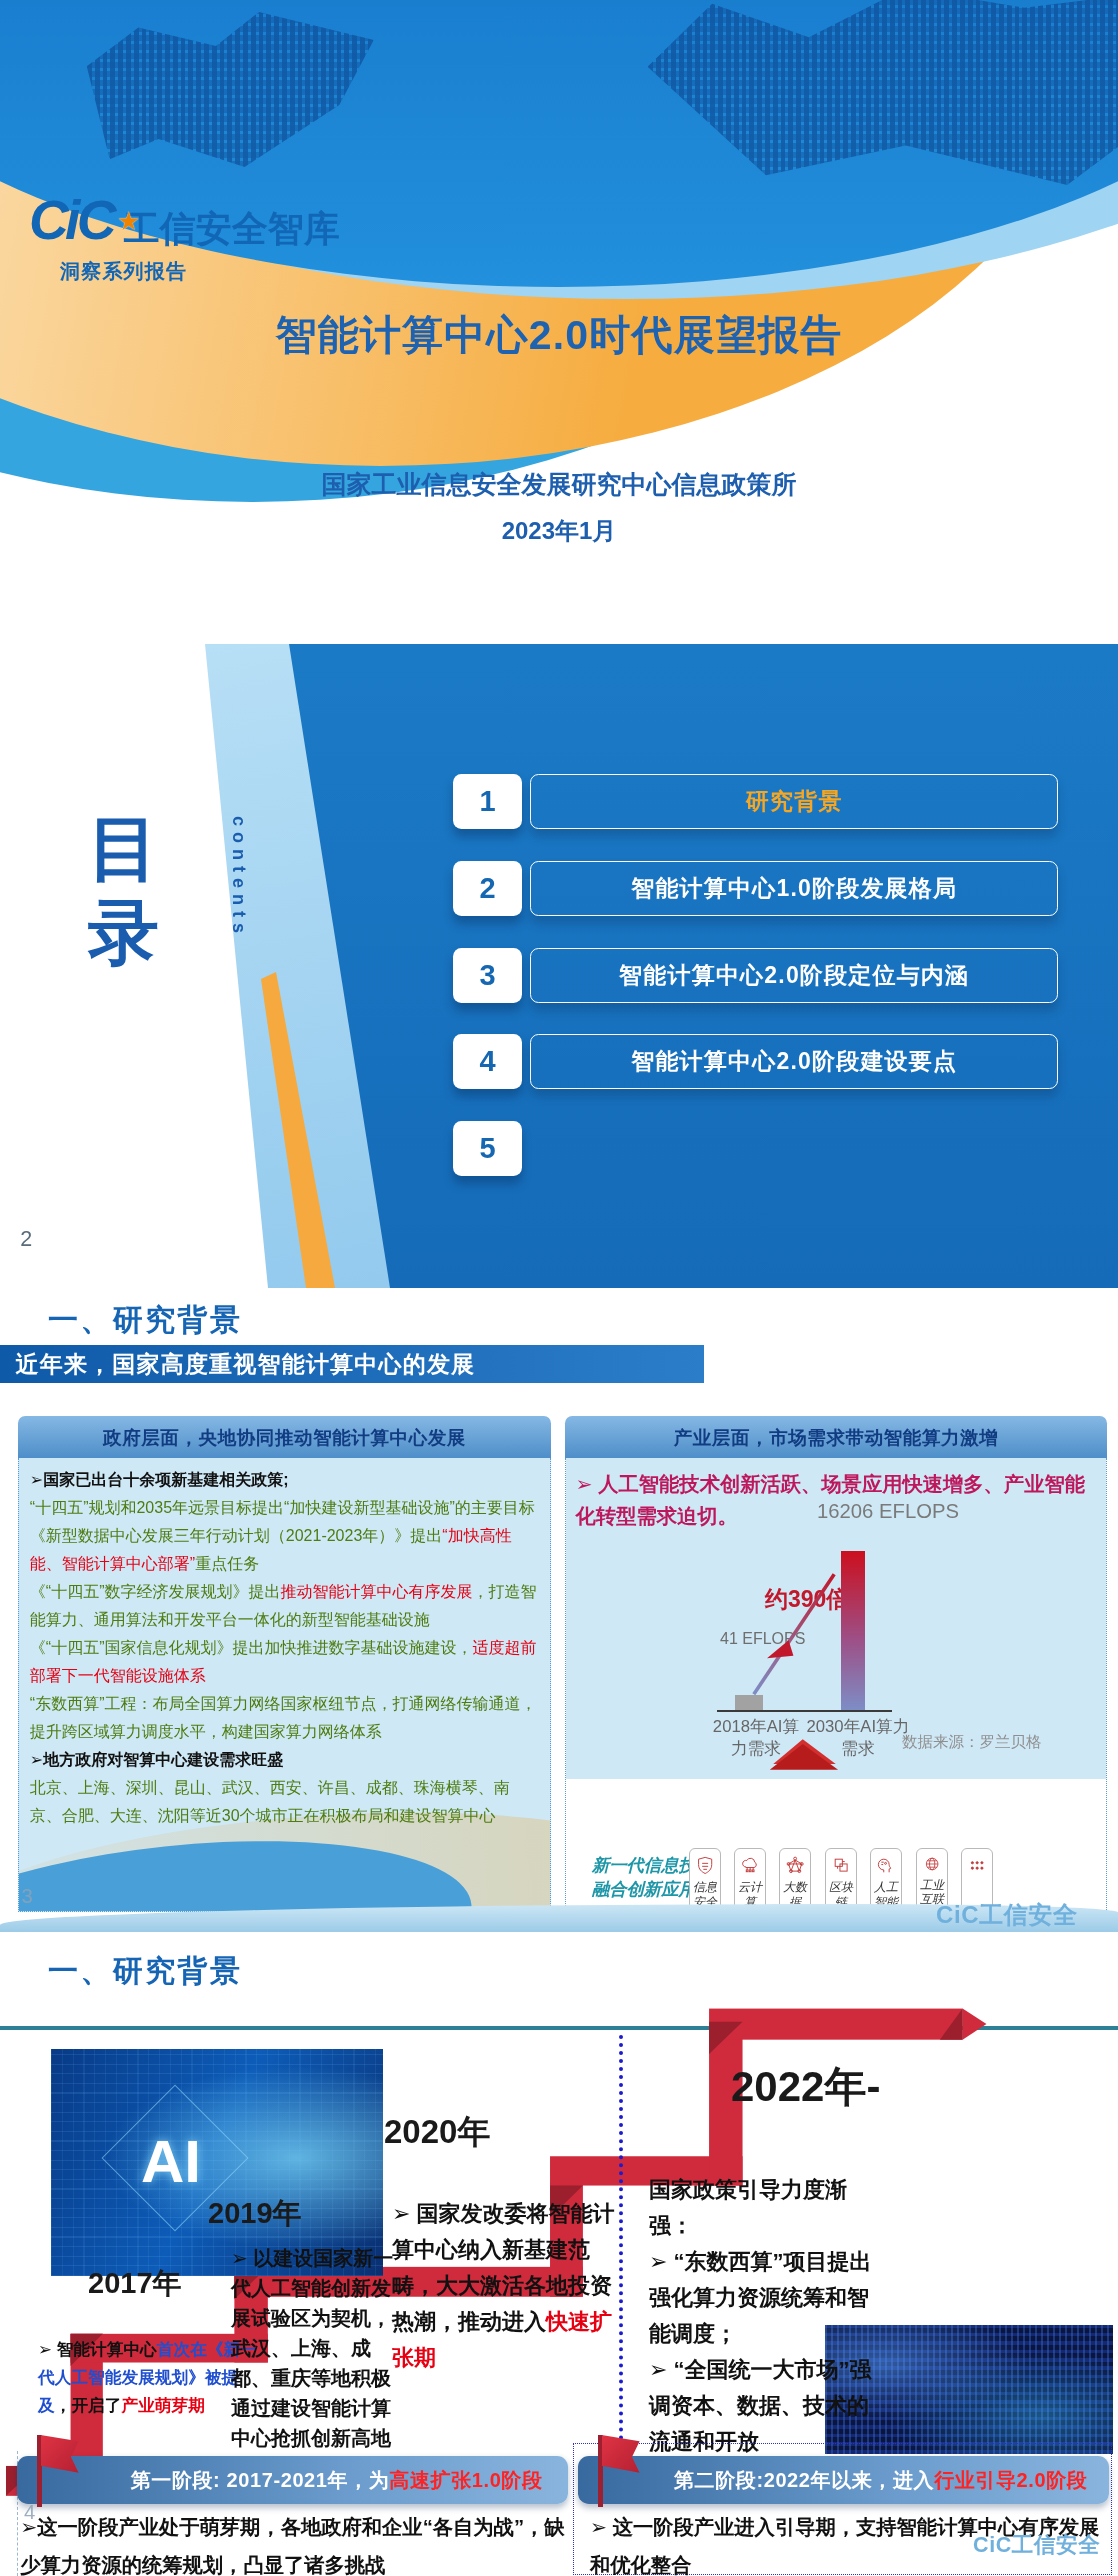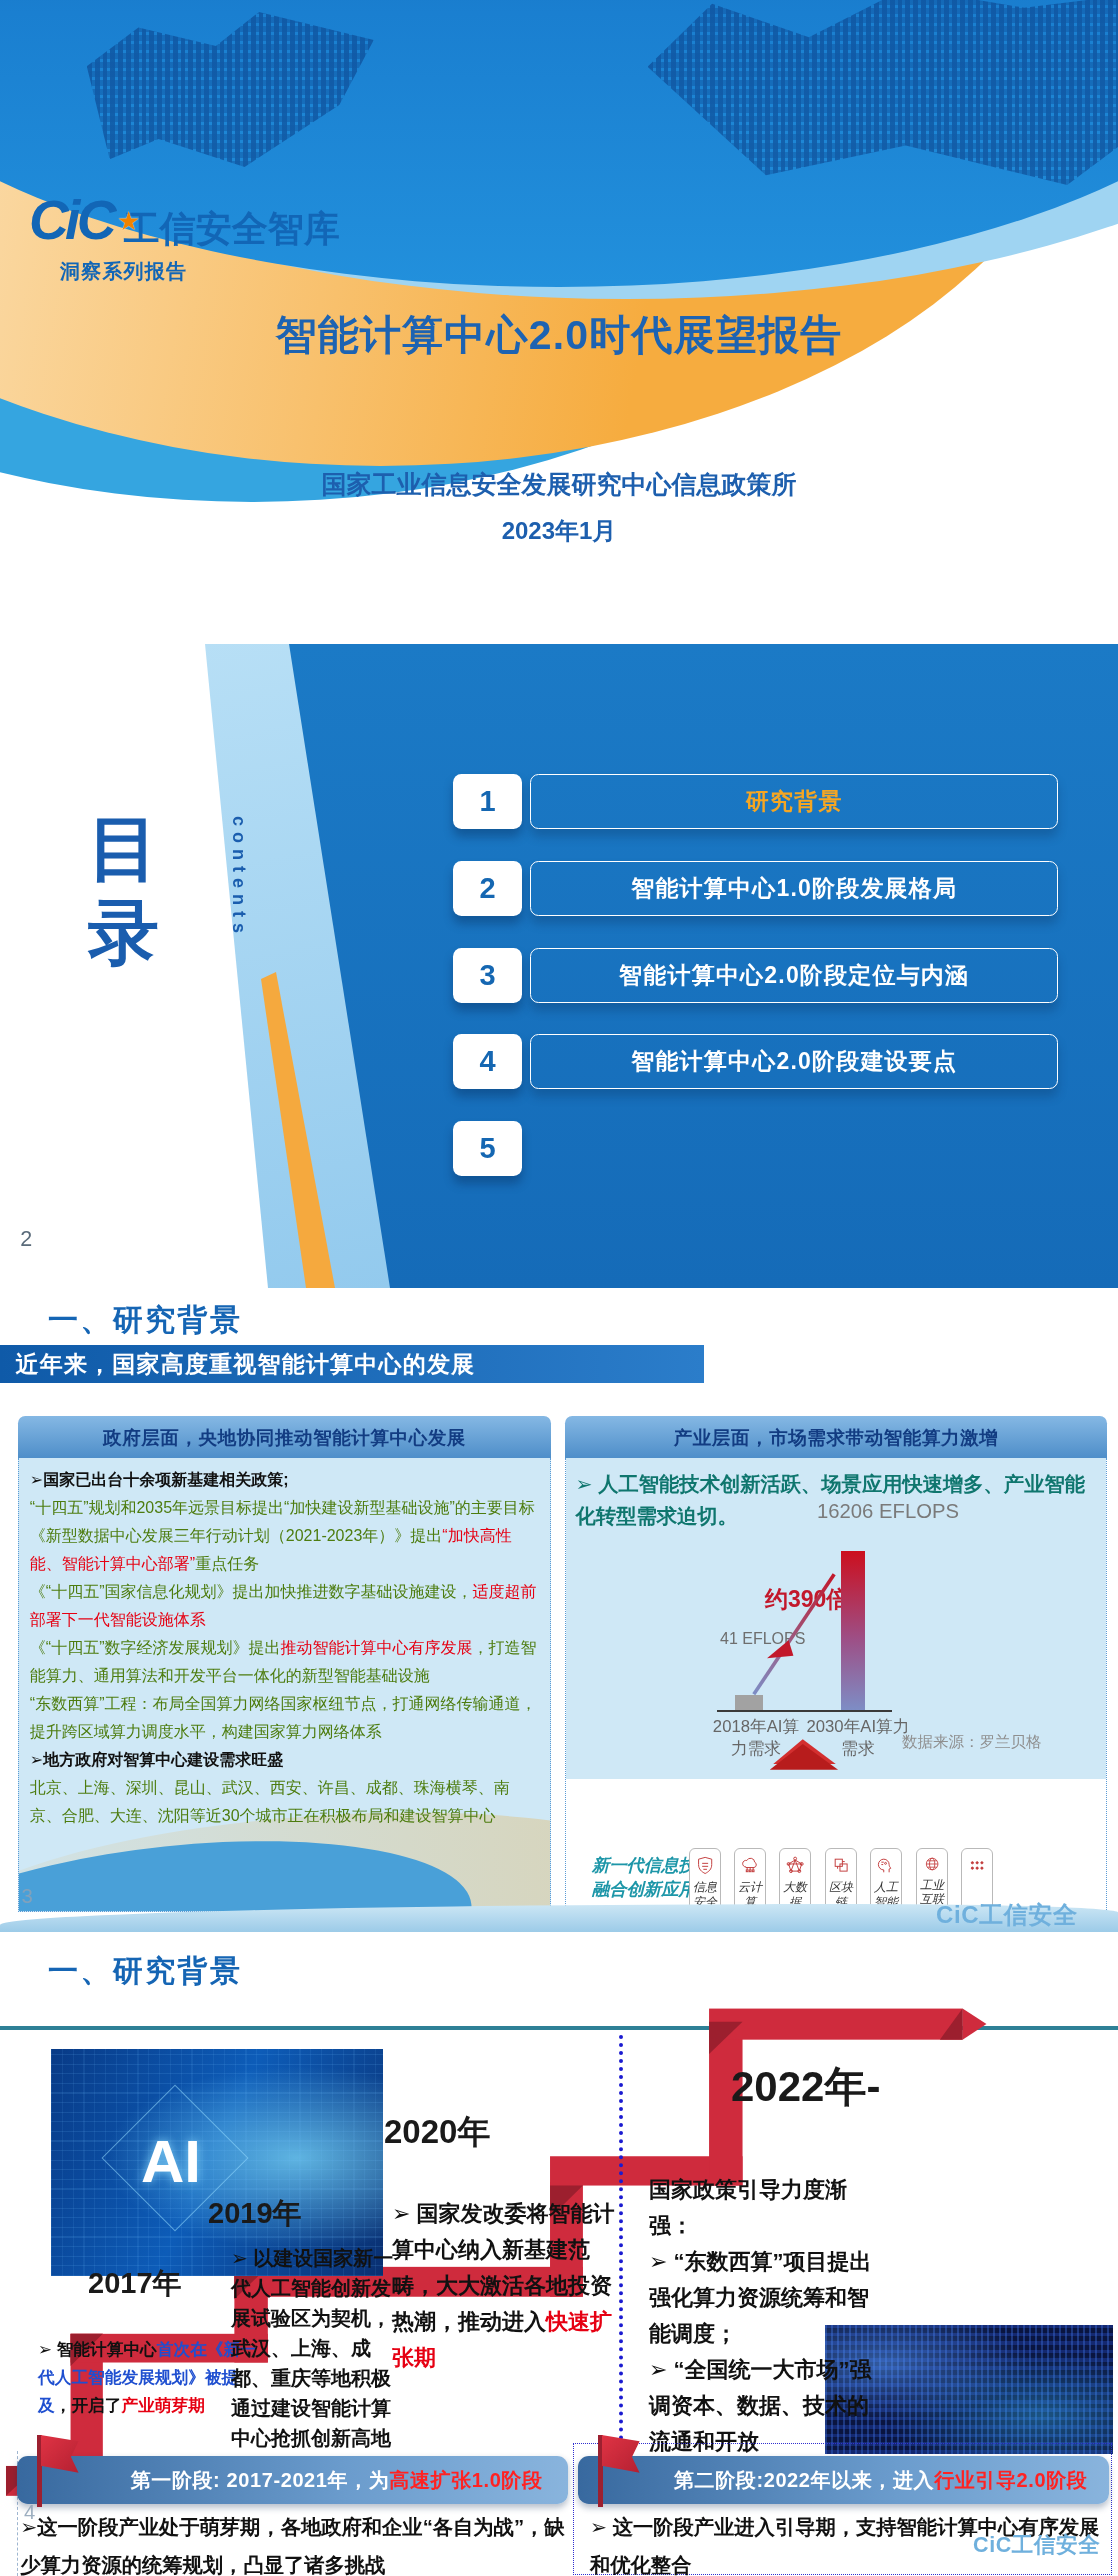--- a/index.html
+++ b/index.html
@@ -56,21 +56,21 @@
   .panel-head{height:42px;background:linear-gradient(180deg,#85b8e4,#4e8ec9);border-radius:7.2px 7.2px 0 0;display:flex;align-items:center;justify-content:center;font-size:18.5px;font-weight:800;color:#123c82;letter-spacing:0.6px;}
   .panel-body{position:relative;border:1.8px dotted #5b9bd5;border-top:none;box-sizing:border-box;overflow:hidden;}
   .gov-panel{left:18px;width:533px;}
   .gov-body{height:454px;background:#cfe8f6;padding:8.4px 12px 0 10.8px;font-size:16px;line-height:28px;}
   .gov-body .wave-tan{position:absolute;right:-155px;bottom:-102px;width:777px;height:197px;border-radius:50%;background:linear-gradient(90deg,rgba(214,208,178,.15),#d8d2b4);transform:rotate(-4deg);}
   .gov-body .wave-blue{position:absolute;left:-144px;bottom:-114px;width:598px;height:179px;border-radius:50%;background:#49a0d8;transform:rotate(-6deg);}
   .gov-paras{position:relative;z-index:2;}
   .ind-panel{left:565px;width:542px;}
   .ind-body{height:454px;background:#fff;}
   .ind-blue{position:absolute;left:0;top:0;width:100%;height:321px;background:#cfe8f6;}
-  .ind-bullet{position:absolute;left:9.6px;top:9.6px;width:523px;font-size:20.3px;font-weight:800;line-height:32px;color:#0f766e;}
+  .ind-bullet{position:absolute;left:9.6px;top:9.6px;width:523px;font-size:20.3px;font-weight:800;line-height:32px;color:#be185d;}
   .chart-label-big{position:absolute;left:251px;top:42px;font-size:20.3px;color:#7a7a7a;}
   .chart-label-small{position:absolute;left:154px;top:172px;font-size:16px;color:#6e6e6e;}
   .chart-anno{position:absolute;left:199px;top:126px;font-size:23px;font-weight:800;color:#c2182b;}
   .bar-big{position:absolute;left:275px;top:93px;width:24px;height:160px;background:linear-gradient(180deg,#cc0f1e 0%,#9d4f86 55%,#7d8ec6 100%);}
   .bar-small{position:absolute;left:169px;top:237px;width:27.5px;height:15.5px;background:#a2a2a2;}
   .chart-base{position:absolute;left:151px;top:252px;width:175px;height:2.4px;background:#3a3a3a;}
   .chart-cat{position:absolute;top:258px;font-size:16.7px;line-height:21.5px;color:#666;text-align:center;}
   .cat0{left:142px;width:96px;}
   .cat1{left:238px;width:108px;}
   .chart-src{position:absolute;left:336px;top:274px;font-size:15.5px;color:#8f8f8f;font-family:Liberation Serif, serif;}
@@ -183,22 +183,22 @@
 
     <div class="panel gov-panel">
       <div class="panel-head">政府层面，央地协同推动智能计算中心发展</div>
       <div class="panel-body gov-body">
         <div class="wave-tan"></div>
         <div class="wave-blue"></div>
         <div class="gov-paras">
             <div><span class="seg-kb">➢</span><span class="seg-kb">国家已出台十余项新基建相关政策;</span></div>
             <div><span class="seg-k">“十四五”规划和2035年远景目标提出“加快建设新型基础设施”的主要目标</span></div>
             <div><span class="seg-k">《新型数据中心发展三年行动计划（2021-2023年）》提出</span><span class="seg-r">“加快高性能、智能计算中心部署”</span><span class="seg-k">重点任务</span></div>
+            <div><span class="seg-k">《“十四五”数字经济发展规划》提出</span><span class="seg-r">推动智能计算中心有序发展</span><span class="seg-k">，打造智能算力、通用算法和开发平台一体化的新型智能基础设施</span></div>
             <div><span class="seg-k">《“十四五”国家信息化规划》提出加快推进数字基础设施建设，</span><span class="seg-r">适度超前部署下一代智能设施体系</span></div>
-            <div><span class="seg-k">《“十四五”数字经济发展规划》提出</span><span class="seg-r">推动智能计算中心有序发展</span><span class="seg-k">，打造智能算力、通用算法和开发平台一体化的新型智能基础设施</span></div>
             <div><span class="seg-k">“东数西算”工程：布局全国算力网络国家枢纽节点，打通网络传输通道，提升跨区域算力调度水平，构建国家算力网络体系</span></div>
             <div><span class="seg-kb">➢</span><span class="seg-kb">地方政府对智算中心建设需求旺盛</span></div>
             <div><span class="seg-k">北京、上海、深圳、昆山、武汉、西安、许昌、成都、珠海横琴、南京、合肥、大连、沈阳等近30个城市正在积极布局和建设智算中心</span></div>
           </div>
       </div>
     </div>
 
     <div class="panel ind-panel">
       <div class="panel-head">产业层面，市场需求带动智能算力激增</div>
       <div class="panel-body ind-body">

